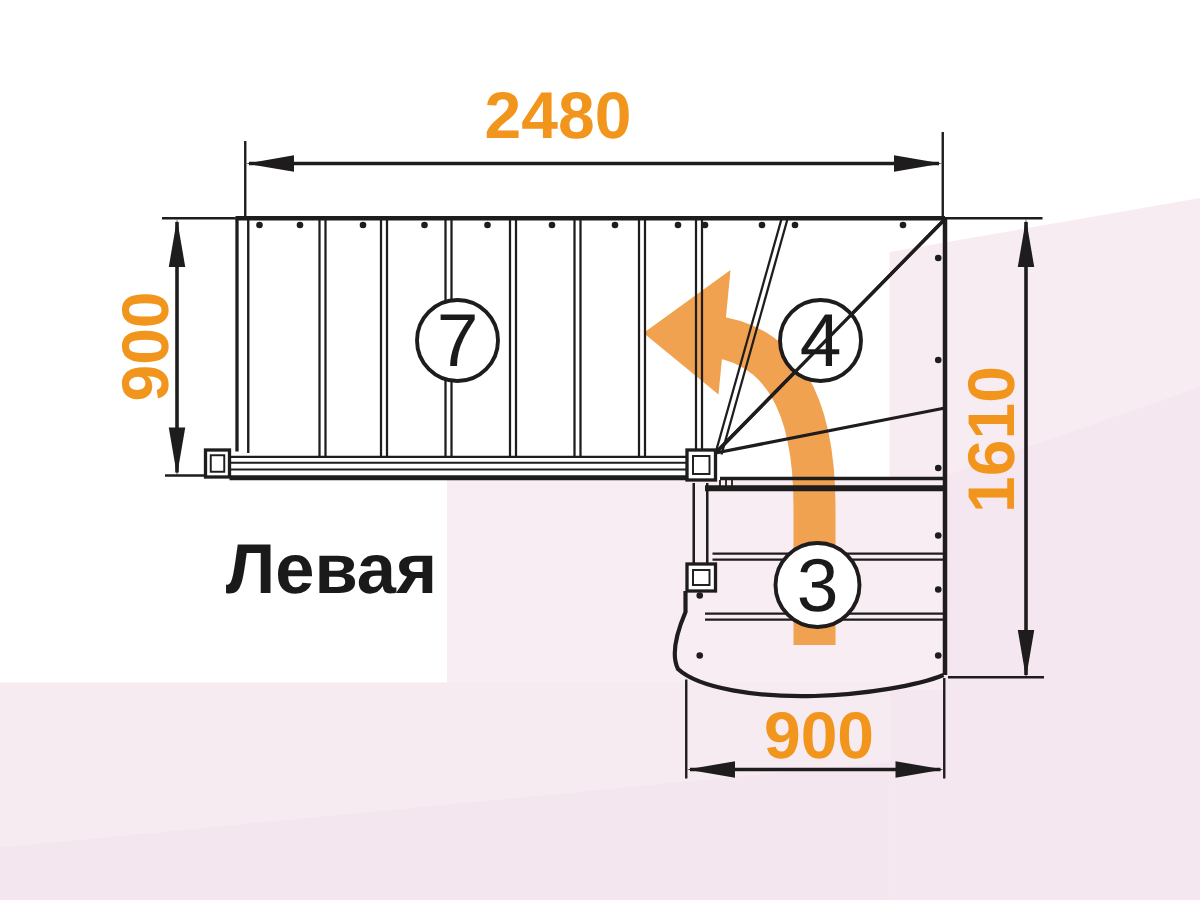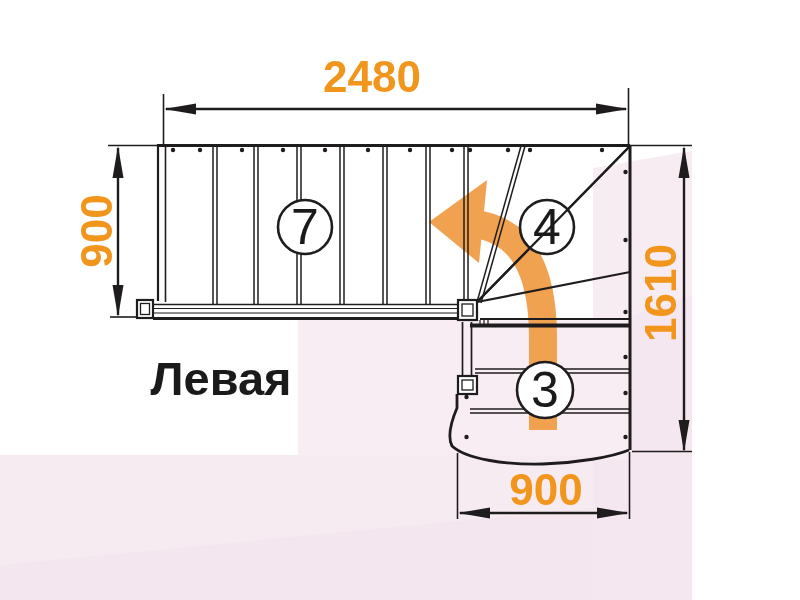--- a/index.html
+++ b/index.html
@@ -1,16 +1,16 @@
 <!DOCTYPE html>
 <html><head>
 <meta charset="utf-8">
 <style>
   html,body{margin:0;padding:0;background:#ffffff;}
-  #canvas{position:relative;width:692px;height:600px;background:#ffffff;overflow:hidden;
+  #canvas{position:relative;width:800px;height:600px;background:#ffffff;overflow:hidden;
           font-family:"Liberation Sans", sans-serif;}
   svg{position:absolute;left:0;top:0;}
   text{font-family:"Liberation Sans", sans-serif;}
   .dim-text{font-size:44px;font-weight:bold;fill:#F2951C;}
   .badge-text{font-size:50px;font-weight:400;fill:#1B1A1A;}
   .title-text{font-size:47px;font-weight:bold;fill:#1B1A1A;}
   .ln{stroke:#1E1C1C;}
   .thin{stroke-width:1.6;}
   .mid{stroke-width:2.2;}
   .thick{stroke-width:3;}

